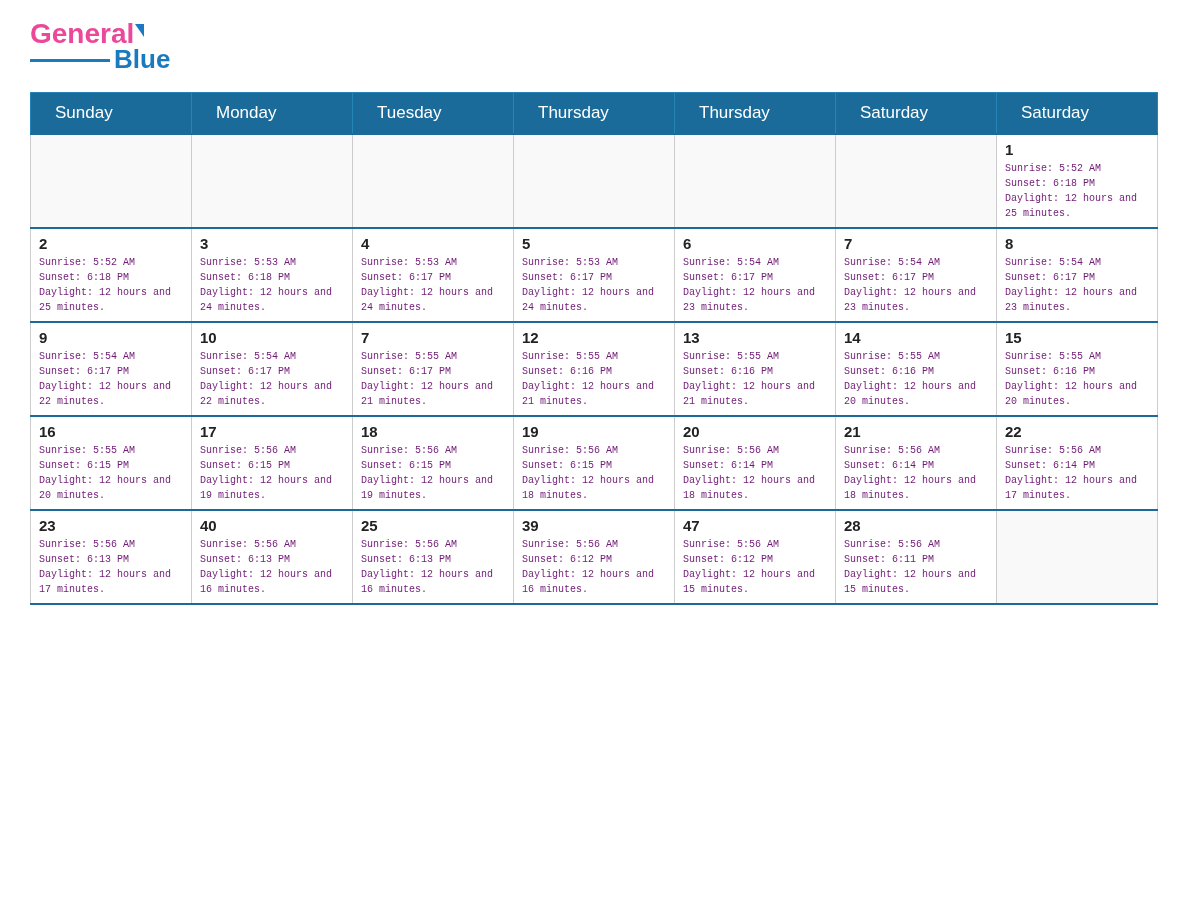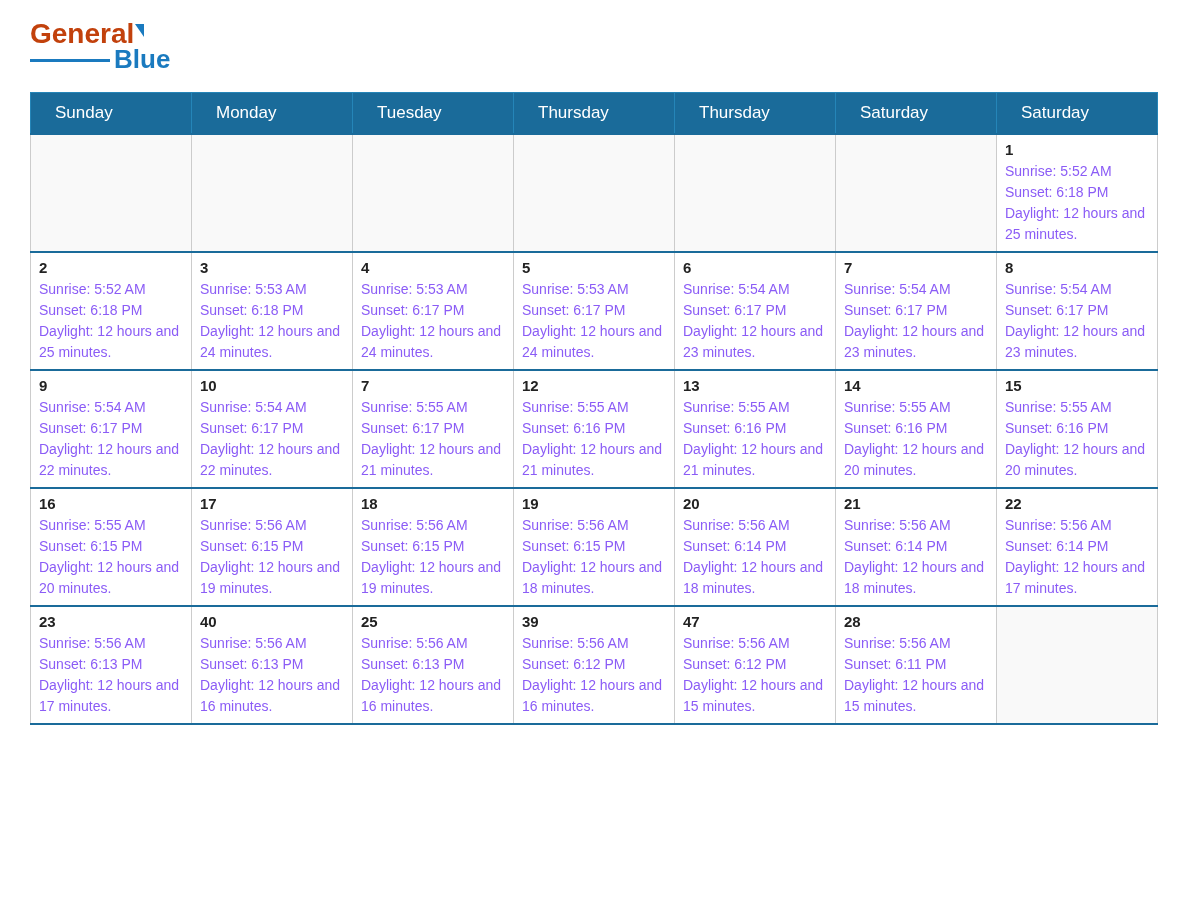--- a/index.html
+++ b/index.html
@@ -17,21 +17,21 @@
       margin-bottom: 20px;
     }
     .logo {
       display: flex;
       flex-direction: column;
       align-items: flex-start;
     }
     .logo-text {
       font-size: 28px;
       font-weight: bold;
-      color: #c2410c;
+      color: #ec4899;
       line-height: 1;
     }
     .logo-line {
       width: 80px;
       height: 3px;
       background: #1a7abf;
       margin-top: 2px;
     }
     .title-area {
       text-align: right;
@@ -74,23 +74,24 @@
       border-bottom: 2px solid #1a6b9a;
     }
     .day-num {
       font-size: 15px;
       font-weight: bold;
       color: #222;
       display: block;
       margin-bottom: 3px;
     }
     .day-info {
-      font-size: 14px;
-      color: #8b5cf6;
+      font-size: 10px;
+      color: #701a75;
       line-height: 1.5;
+      font-family: Liberation Mono, monospace;
     }
     .empty-cell {
       background: #f9f9f9;
     }
   </style>
 </head>
 <body>
 
 <div class="header">
   <div class="logo">

